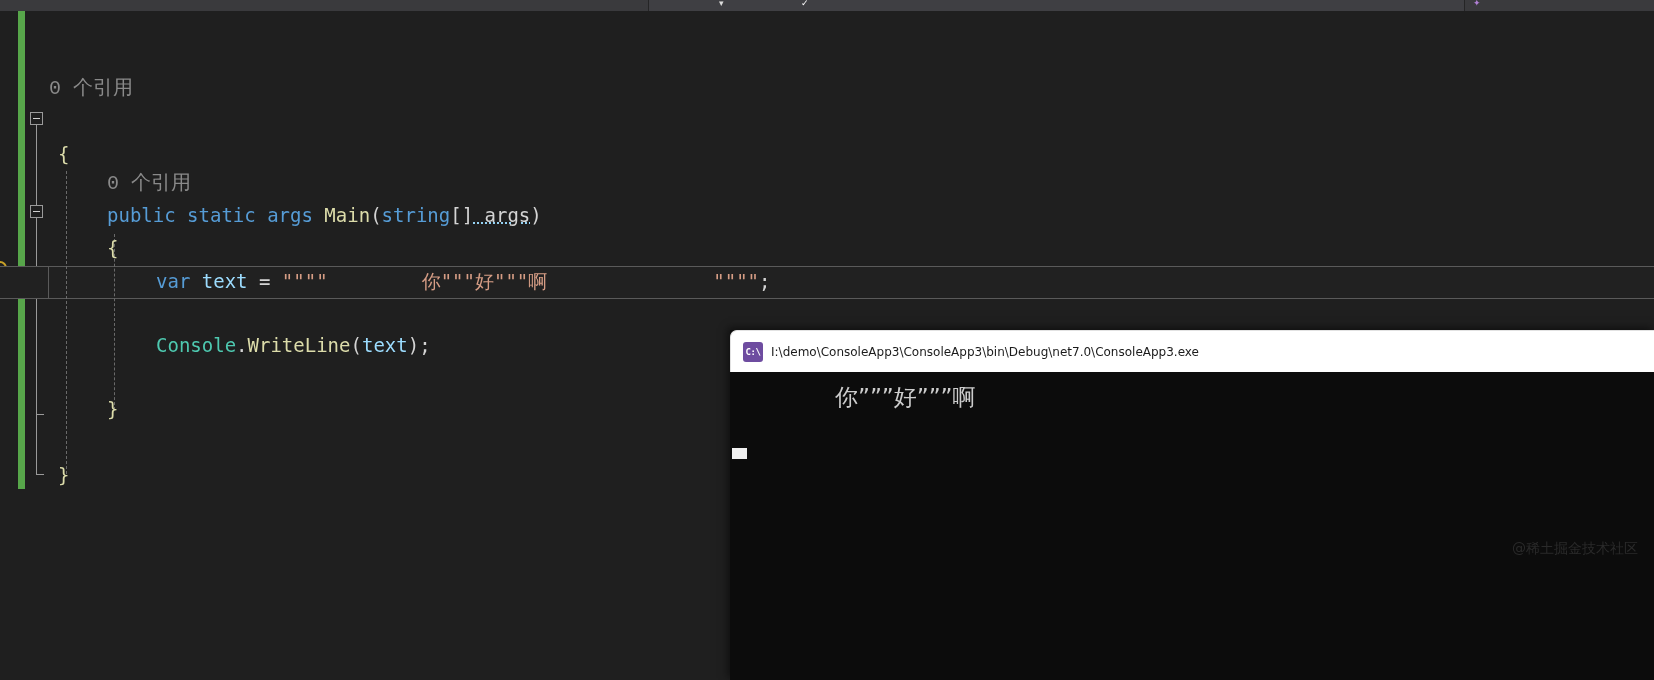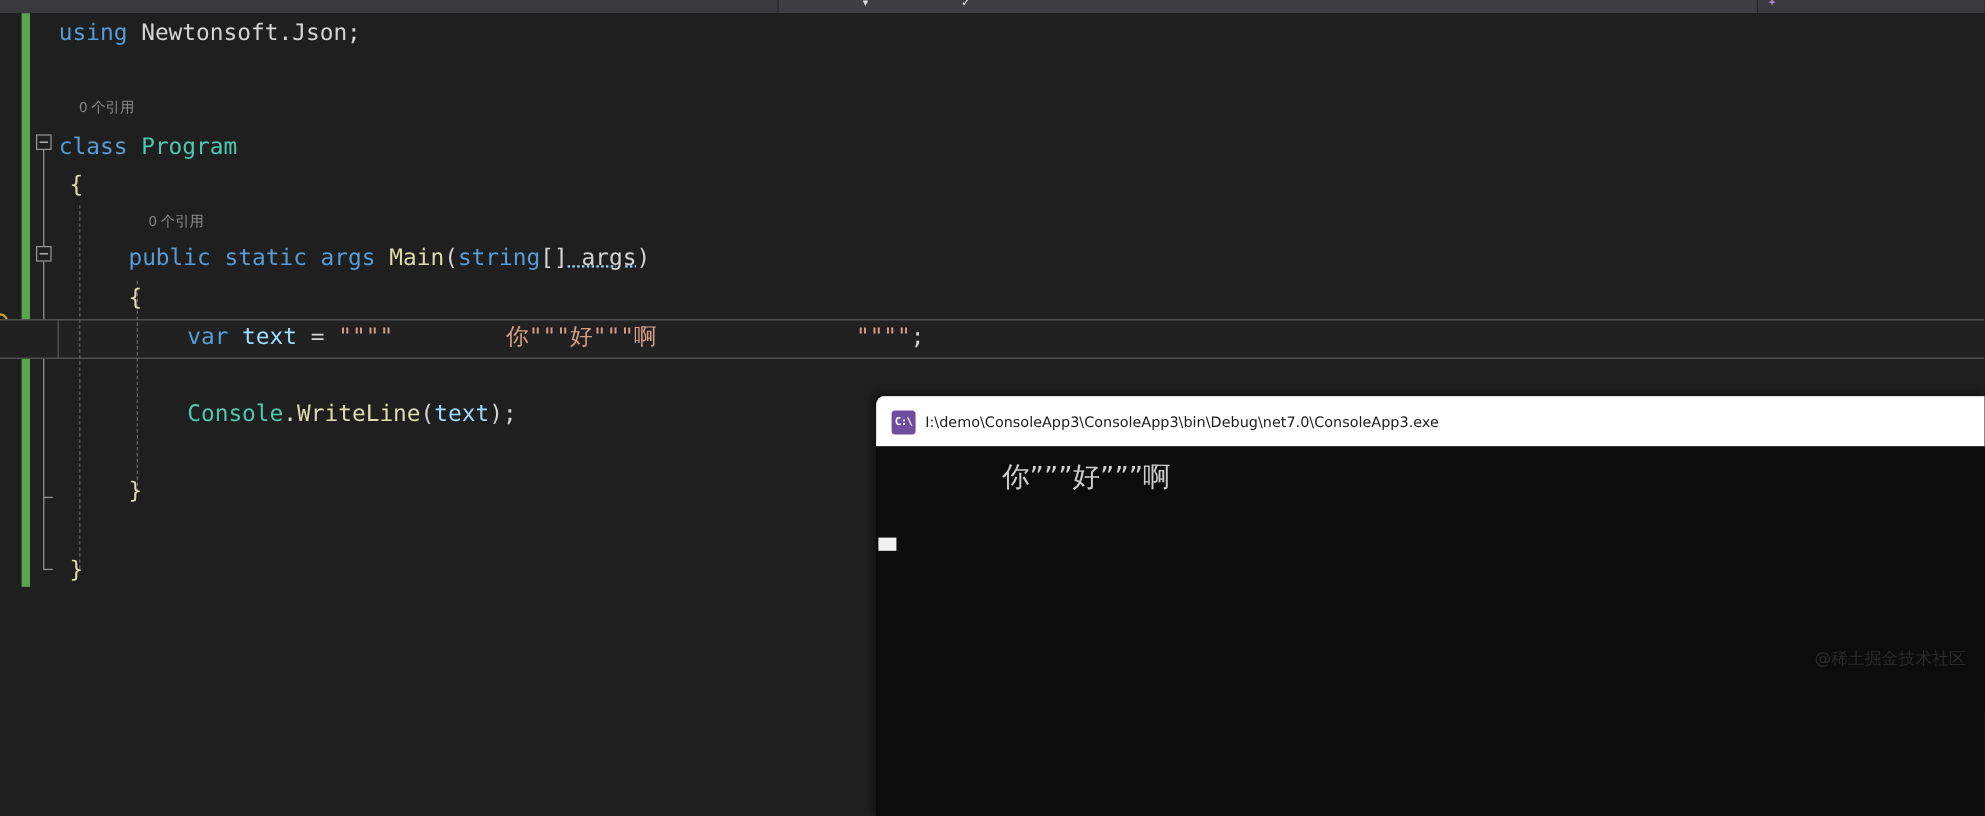--- a/index.html
+++ b/index.html
@@ -159,21 +159,21 @@
   
   .kw      { color: #569cd6; }
   .type    { color: #4ec9b0; }
   .cls     { color: #4ec9b0; }
   .meth    { color: #dcdcaa; }
   .ident   { color: #9cdcfe; }
   .plain   { color: #d4d4d4; }
   .punc    { color: #d4d4d4; }
   .brace   { color: #dcdcaa; }
   .str     { color: #d69d85; }
-  .codelens{ color: #8a8a8a; font-family: Liberation Sans, sans-serif; font-size: 12px; margin-left: 17px; }
+  .codelens{ color: #8a8a8a; font-family: Liberation Mono, monospace; font-size: 20px; }
   .squiggle {
     text-decoration: underline;
     text-decoration-style: dotted;
     text-decoration-color: #9cdcfe;
   }
 
   
   .console-win {
     position: absolute;
     left: 730px;
@@ -290,27 +290,25 @@
     <div class="current-line"></div>
     <div class="current-line-left"></div>
 
     <div class="code-area">
 
       
       <div class="indent-guide" style="left:17px;  top:160px; height:303px;"></div>
       <div class="indent-guide" style="left:65px;  top:223px; height:176px;"></div>
 
       
-      <div class="ln" style="top:0px;"><span class="kw">using</span><span class="plain"> Newtonsoft</span><span class="punc">.</span><span class="plain">Json</span><span class="punc">;</span></div>
 
       
       <div class="ln codelens" style="top:62px;">0 个引用</div>
 
       
-      <div class="ln" style="top:95px;"><span class="kw">class</span><span class="cls"> Program</span></div>
 
       
       <div class="ln" style="top:127px; left:9px;"><span class="brace">{</span></div>
 
       
       <div class="ln codelens" style="top:157px; left:58px;">0 个引用</div>
 
       
       <div class="ln" style="top:188px; left:58px;"><span class="kw">public</span><span class="kw"> static</span><span class="kw"> args</span><span class="meth"> Main</span><span class="punc">(</span><span class="kw">string</span><span class="punc">[]</span><span class="plain squiggle"> args</span><span class="punc">)</span></div>
 

